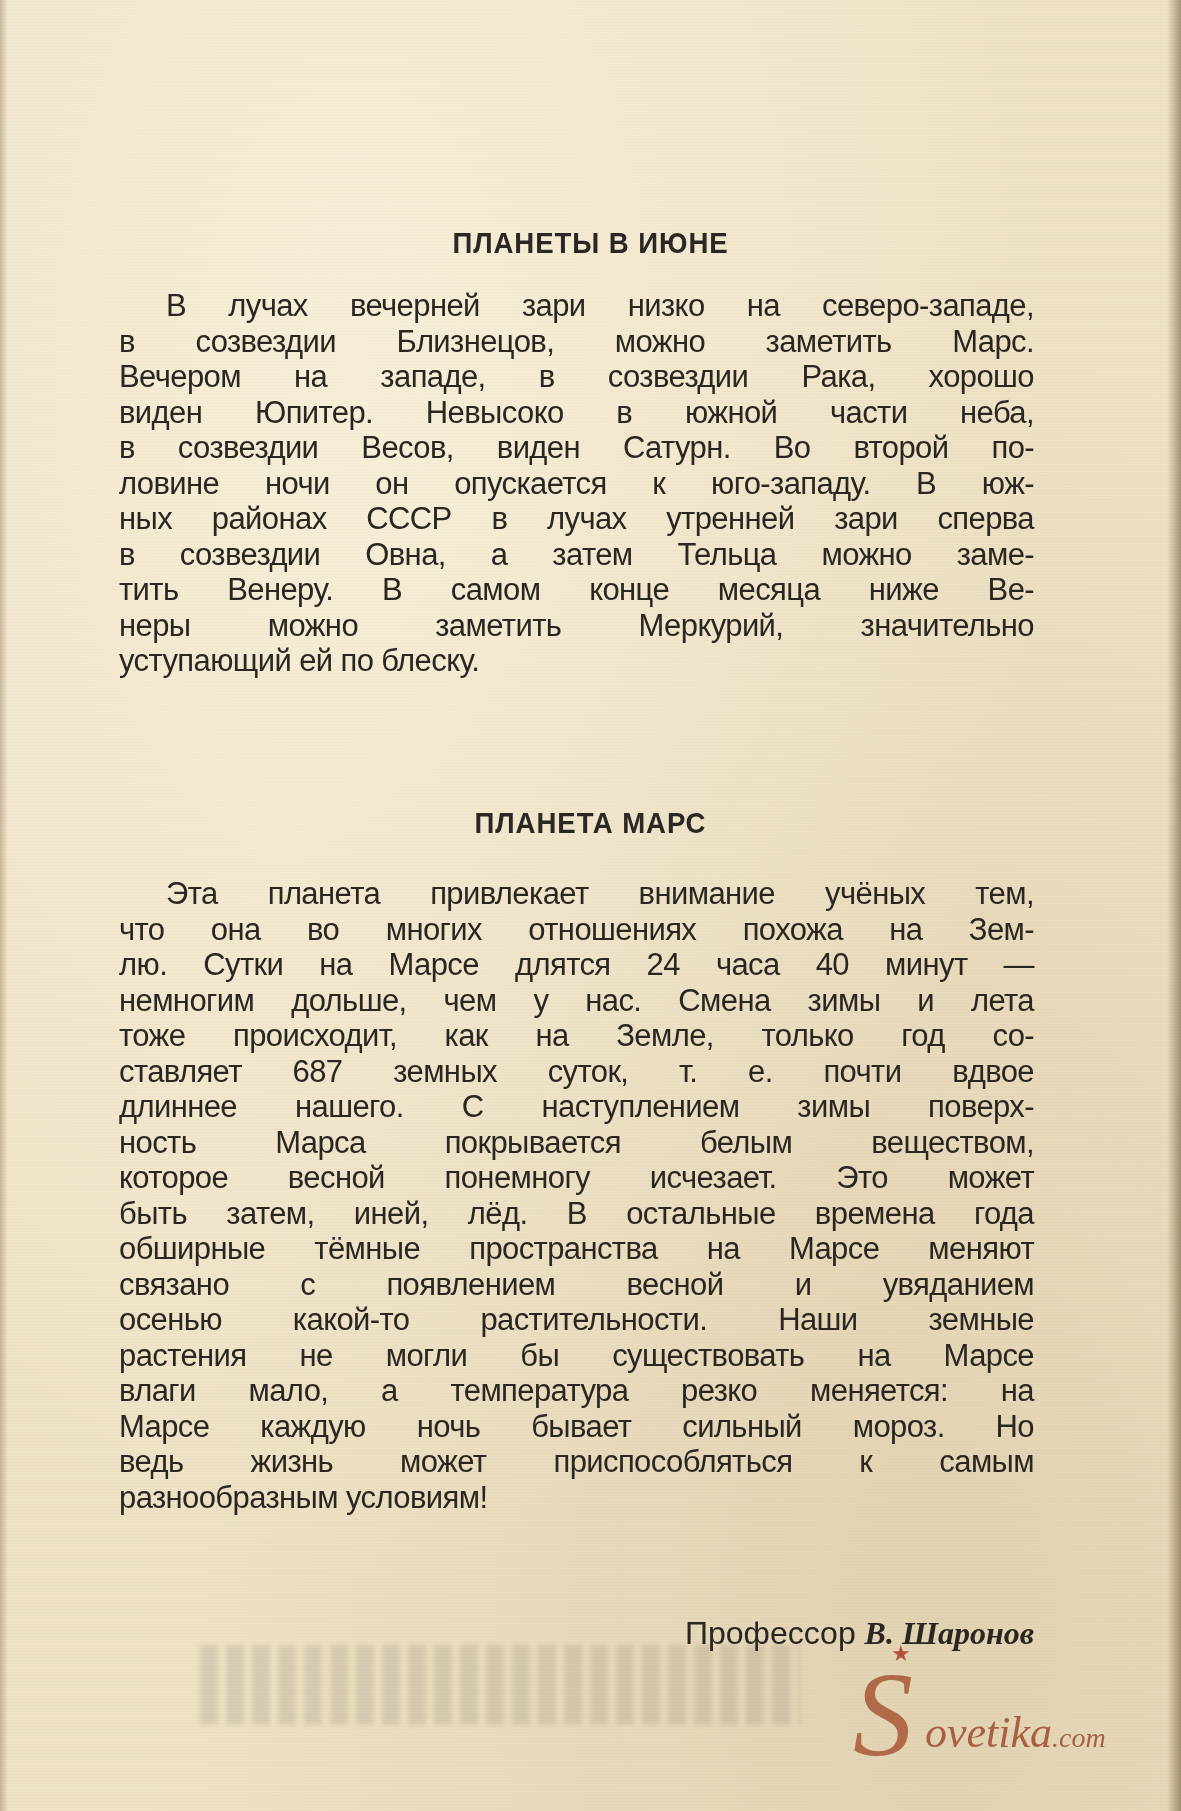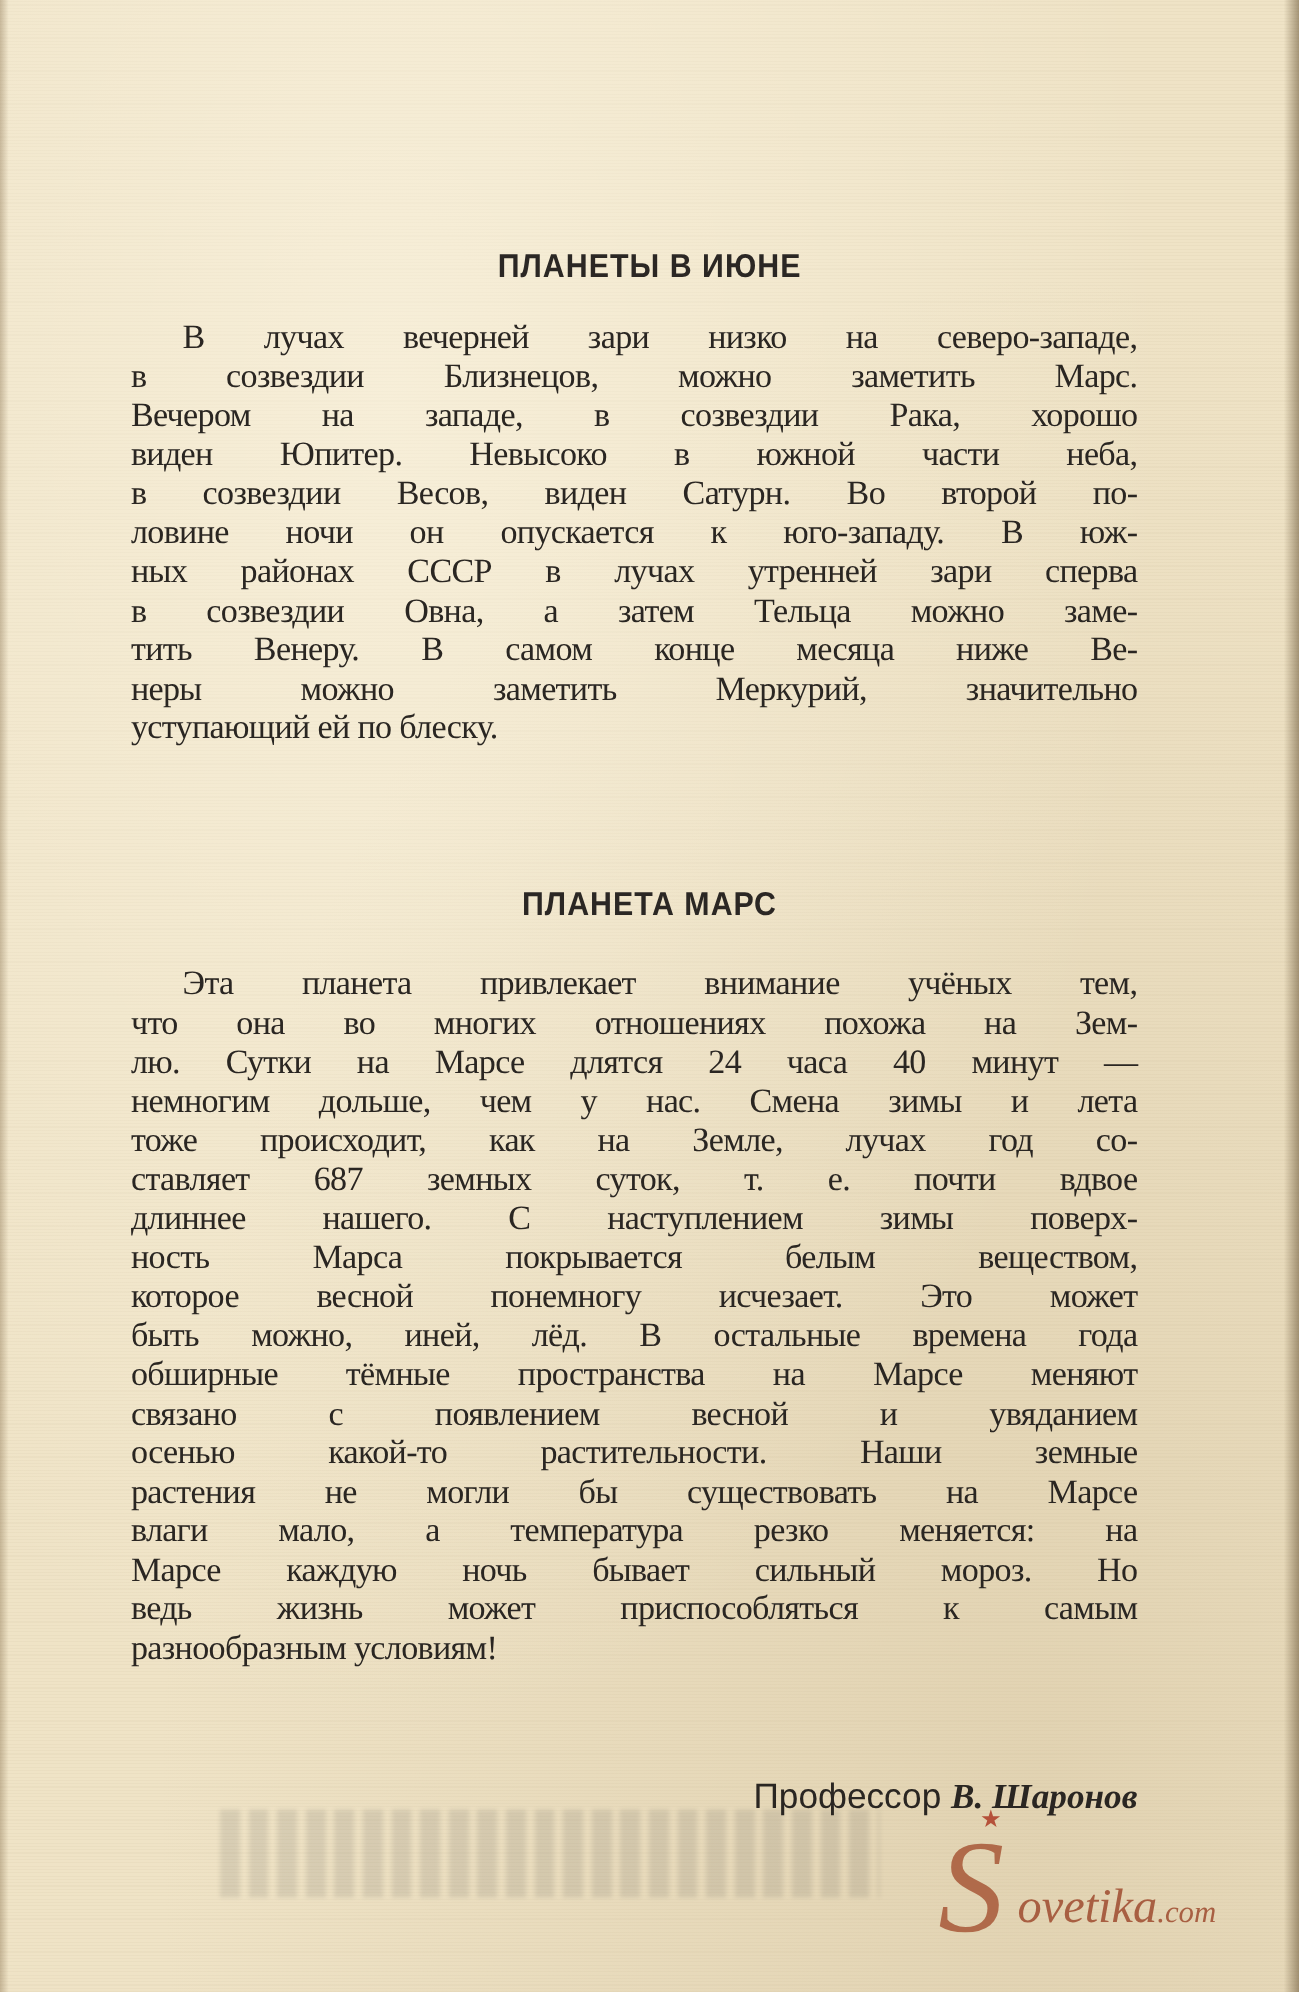--- a/index.html
+++ b/index.html
@@ -13,21 +13,21 @@
   .edge-r{position:absolute;right:0;top:0;width:14px;height:1811px;background:linear-gradient(90deg,rgba(0,0,0,0),rgba(90,70,40,0.5));}
   .edge-l{position:absolute;left:0;top:0;width:8px;height:1811px;background:linear-gradient(270deg,rgba(0,0,0,0),rgba(120,95,60,0.35));}
   .heading{position:absolute;left:0;width:1181px;text-align:center;font-family:"Liberation Sans","DejaVu Sans",sans-serif;
     font-weight:bold;font-size:30px;letter-spacing:1px;color:#2b2724;transform:scaleX(0.92);}
   .para{position:absolute;left:119px;width:915px;}
   .line{display:block;height:35.5px;line-height:35.5px;font-size:31px;white-space:nowrap;
     font-family:"Liberation Sans Narrow","Liberation Sans","DejaVu Sans",sans-serif;text-align:justify;text-align-last:justify;
     transform-origin:left center;}
   .line.last{text-align-last:left;}
   .line.indent{padding-left:47px;}
-  .para .line{letter-spacing:-0.6px;font-family:Liberation Serif, serif;}
+  .para .line{letter-spacing:-0.6px;}
   .sig{position:absolute;right:147px;top:1615px;font-size:32px;font-family:"Liberation Sans","DejaVu Sans",sans-serif;}
   .sig .name{font-style:italic;font-family:"Liberation Serif","DejaVu Serif",serif;font-weight:bold;}
   .ghost{position:absolute;left:200px;top:1645px;width:600px;height:80px;opacity:0.12;
     background:repeating-linear-gradient(90deg,#444 0 18px,rgba(0,0,0,0) 18px 26px);filter:blur(2px);}
   .logo{position:absolute;left:853px;top:1655px;width:320px;height:130px;}
   .logo .s{position:absolute;left:0;top:0;font-family:"Liberation Serif","DejaVu Serif",serif;font-style:italic;font-size:120px;color:#b06a4a;line-height:120px;}
   .logo .rest{position:absolute;left:72px;top:52px;font-family:"Liberation Serif","DejaVu Serif",serif;font-style:italic;font-size:44px;color:#a85f42;}
   .logo .rest small{font-size:28px;margin-top:48px;}
   .logo .star{position:absolute;left:38px;top:-14px;color:#b5513a;font-size:22px;}
 </style>
@@ -53,26 +53,26 @@
   <span class="line last">уступающий ей по блеску.</span>
 </div>
 
 <div class="heading" style="top:806px;">ПЛАНЕТА МАРС</div>
 
 <div class="para" style="top:876px;">
   <span class="line indent">Эта планета привлекает внимание учёных тем,</span>
   <span class="line">что она во многих отношениях похожа на Зем-</span>
   <span class="line">лю. Сутки на Марсе длятся 24 часа 40 минут —</span>
   <span class="line">немногим дольше, чем у нас. Смена зимы и лета</span>
-  <span class="line">тоже происходит, как на Земле, лучах год со-</span>
+  <span class="line">тоже происходит, как на Земле, только год со-</span>
   <span class="line">ставляет 687 земных суток, т. е. почти вдвое</span>
   <span class="line">длиннее нашего. С наступлением зимы поверх-</span>
   <span class="line">ность Марса покрывается белым веществом,</span>
   <span class="line">которое весной понемногу исчезает. Это может</span>
-  <span class="line">быть можно, иней, лёд. В остальные времена года</span>
+  <span class="line">быть затем, иней, лёд. В остальные времена года</span>
   <span class="line">обширные тёмные пространства на Марсе меняют</span>
   <span class="line">связано с появлением весной и увяданием</span>
   <span class="line">осенью какой-то растительности. Наши земные</span>
   <span class="line">растения не могли бы существовать на Марсе</span>
   <span class="line">влаги мало, а температура резко меняется: на</span>
   <span class="line">Марсе каждую ночь бывает сильный мороз. Но</span>
   <span class="line">ведь жизнь может приспособляться к самым</span>
   <span class="line last">разнообразным условиям!</span>
 </div>
 

